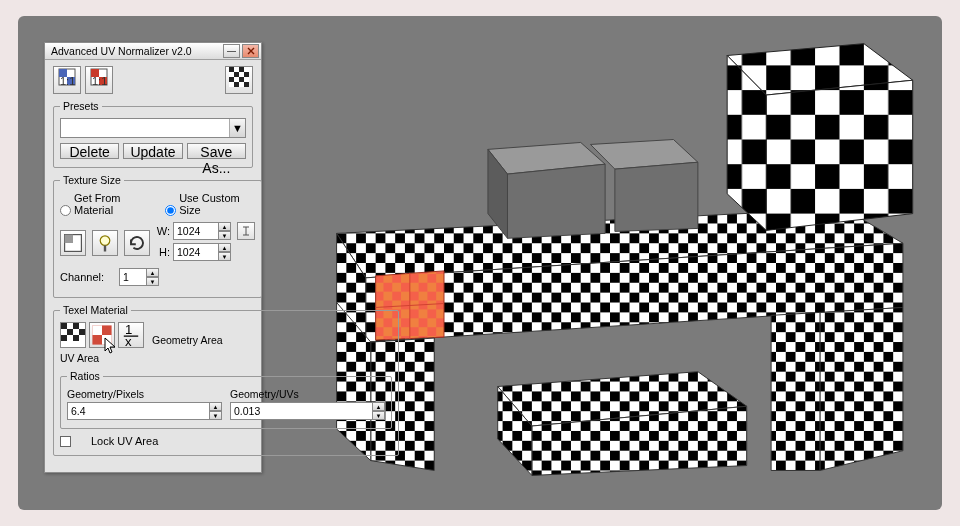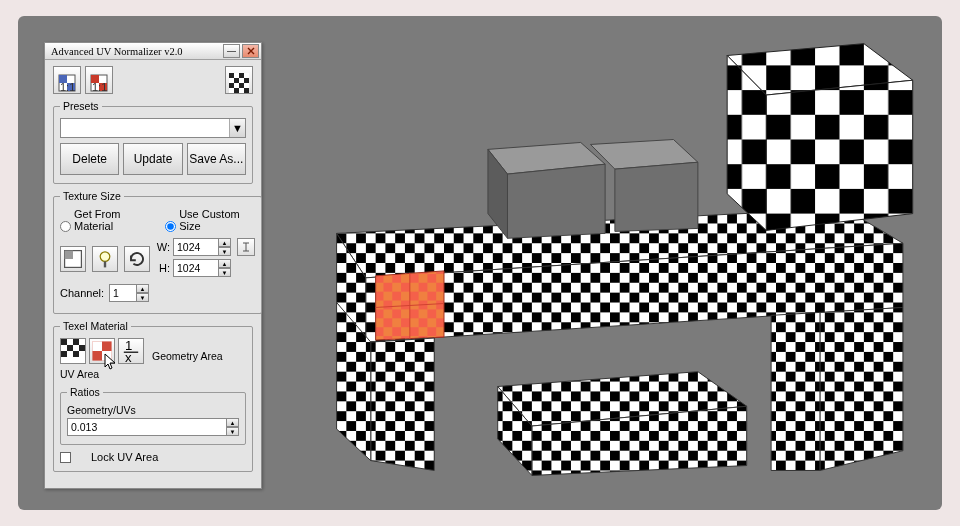--- a/index.html
+++ b/index.html
@@ -1,33 +1,33 @@
 <!DOCTYPE html>
 <html><head>
 <meta charset="utf-8">
 <style>
   *{box-sizing:border-box;margin:0;padding:0;font-family:"Tahoma","Segoe UI",sans-serif;font-size:11px;color:#000;}
   body{background:#efe6e6;width:960px;height:526px;overflow:hidden;position:relative;}
   .stage{position:absolute;left:18px;top:16px;right:18px;bottom:16px;background:#7b7b7b;border-radius:6px;overflow:hidden;}
   .panel{position:absolute;left:26px;top:26px;width:218px;background:#e4e4e4;border:1px solid #8c8c8c;box-shadow:1px 1px 3px rgba(0,0,0,.3);}
   .titlebar{display:flex;align-items:center;height:17px;background:linear-gradient(#fff,#dcdcdc);border-bottom:1px solid #a0a0a0;padding:0 2px 0 6px;}
-  .titlebar span{flex:1;font-size:10.5px;font-family:Liberation Serif, serif;}
+  .titlebar span{flex:1;font-size:10.5px;}
   .tbtn{width:17px;height:14px;border:1px solid #888;background:linear-gradient(#fff,#d8d8d8);margin-left:2px;display:flex;align-items:center;justify-content:center;font-size:9px;line-height:1;}
   .tbtn.red{background:linear-gradient(#f4b7a8,#e88b6f);}
   .pbody{padding:6px 8px 10px;}
   .iconrow{display:flex;gap:4px;margin-bottom:6px;}
-  .ico{width:28px;height:28px;border:1px solid #888;background:linear-gradient(#fff,#e0e0e0);display:flex;align-items:flex-end;justify-content:center;}
+  .ico{width:28px;height:28px;border:1px solid #888;background:linear-gradient(#fff,#e0e0e0);display:flex;align-items:flex-start;justify-content:center;}
   .ico svg{width:20px;height:20px;}
   fieldset{border:1px solid #9a9a9a;border-radius:2px;padding:6px 6px 8px;margin-bottom:6px;}
   legend{padding:0 3px;font-size:10.5px;}
   .combo{display:flex;height:20px;border:1px solid #888;background:#fff;}
   .combo .cbody{flex:1;}
   .combo .carrow{width:16px;border-left:1px solid #aaa;background:linear-gradient(#f6f6f6,#d6d6d6);display:flex;align-items:center;justify-content:center;}
   .btnrow{display:flex;gap:4px;margin-top:5px;}
-  .btn{flex:1;height:32px;border:1px solid #888;background:linear-gradient(#fbfbfb,#d8d8d8);font-size:12px;cursor:pointer;}
+  .btn{flex:1;height:16px;border:1px solid #888;background:linear-gradient(#fbfbfb,#d8d8d8);font-size:14px;cursor:pointer;}
   .optrow{display:flex;gap:12px;margin-bottom:6px;align-items:center;}
   .optrow label{display:flex;align-items:flex-end;gap:3px;font-size:10.5px;}
   input[type=radio]{width:11px;height:11px;}
   .midrow{display:flex;align-items:center;gap:6px;}
   .sq{width:26px;height:26px;border:1px solid #888;background:linear-gradient(#fff,#e0e0e0);display:flex;align-items:center;justify-content:center;}
   .fld{display:flex;align-items:center;gap:3px;margin-bottom:3px;}
   .fld .lab{width:14px;text-align:right;}
   .spin{display:flex;height:18px;}
   .spin input{width:46px;height:18px;border:1px solid #888;background:#fff;padding:0 3px;font-size:10.5px;}
   .spin .arrows{width:12px;display:flex;flex-direction:column;}
@@ -209,21 +209,21 @@
                 <input value="1024" style="">
                 <div class="arrows">
                     <div>▲</div>
                     <div>▼</div>
                   </div>
               </div>
             </div>
           </div>
         </div>
         <div class="fld" style="margin-top:4px">
-          <span style="width:auto;margin-right:2px">Channel:</span>
+          <span style="width:auto;margin-right:12px">Channel:</span>
           <div class="spin">
             <input style="width: 28px;" value="1">
             <div class="arrows">
                 <div>▲</div>
                 <div>▼</div>
               </div>
           </div>
         </div>
       </fieldset>
 
@@ -271,20 +271,30 @@
         <div class="trow" style="margin-bottom:4px">
           <div class="tcol">
             <div class="tlab">UV Area</div>
           </div>
         </div>
 
         <fieldset style="margin-bottom:6px">
           <legend>Ratios</legend>
           <div class="trow">
             <div class="tcol">
+              <div class="tlab">Geometry/Pixels</div>
+              <div class="spin" style="width:100%">
+                <input style="flex: 1 1 0%; width: auto;" value="6.4">
+                <div class="arrows">
+                    <div>▲</div>
+                    <div>▼</div>
+                  </div>
+              </div>
+            </div>
+            <div class="tcol">
               <div class="tlab">Geometry/UVs</div>
               <div class="spin" style="width:100%">
                 <input style="flex: 1 1 0%; width: auto;" value="0.013">
                 <div class="arrows">
                     <div>▲</div>
                     <div>▼</div>
                   </div>
               </div>
             </div>
           </div>

